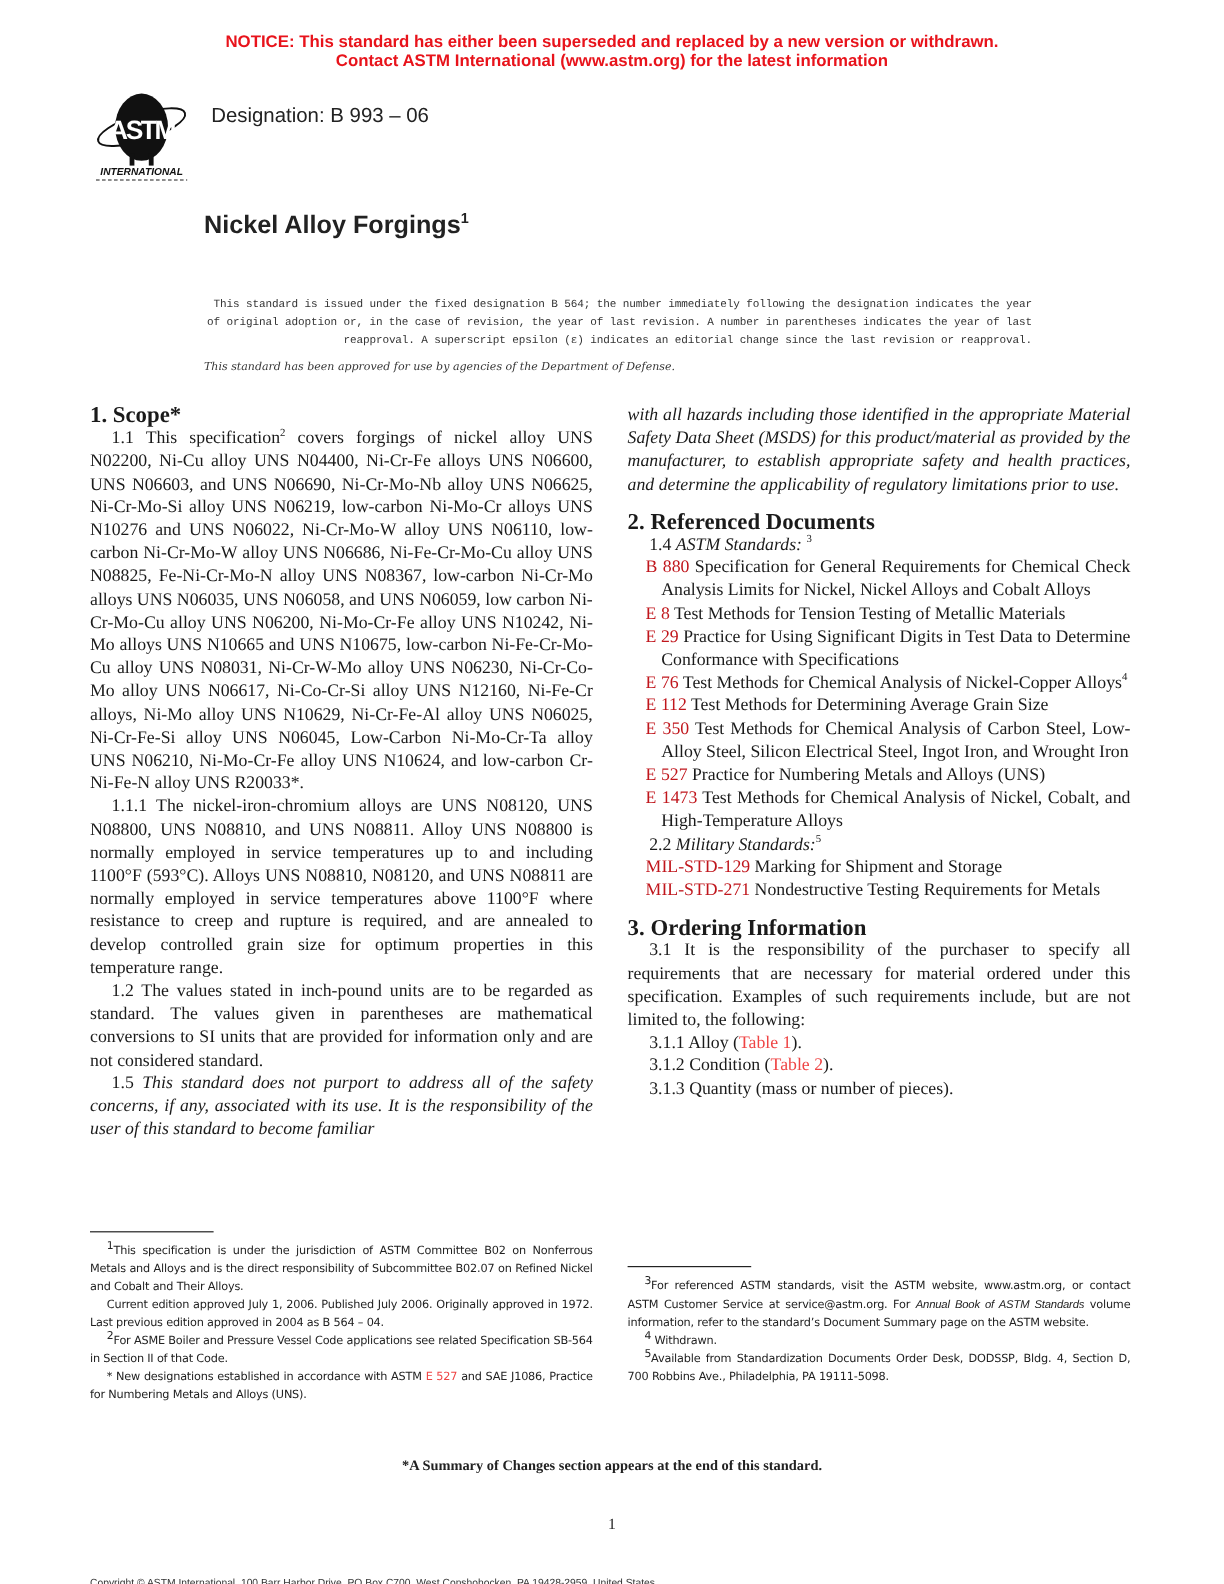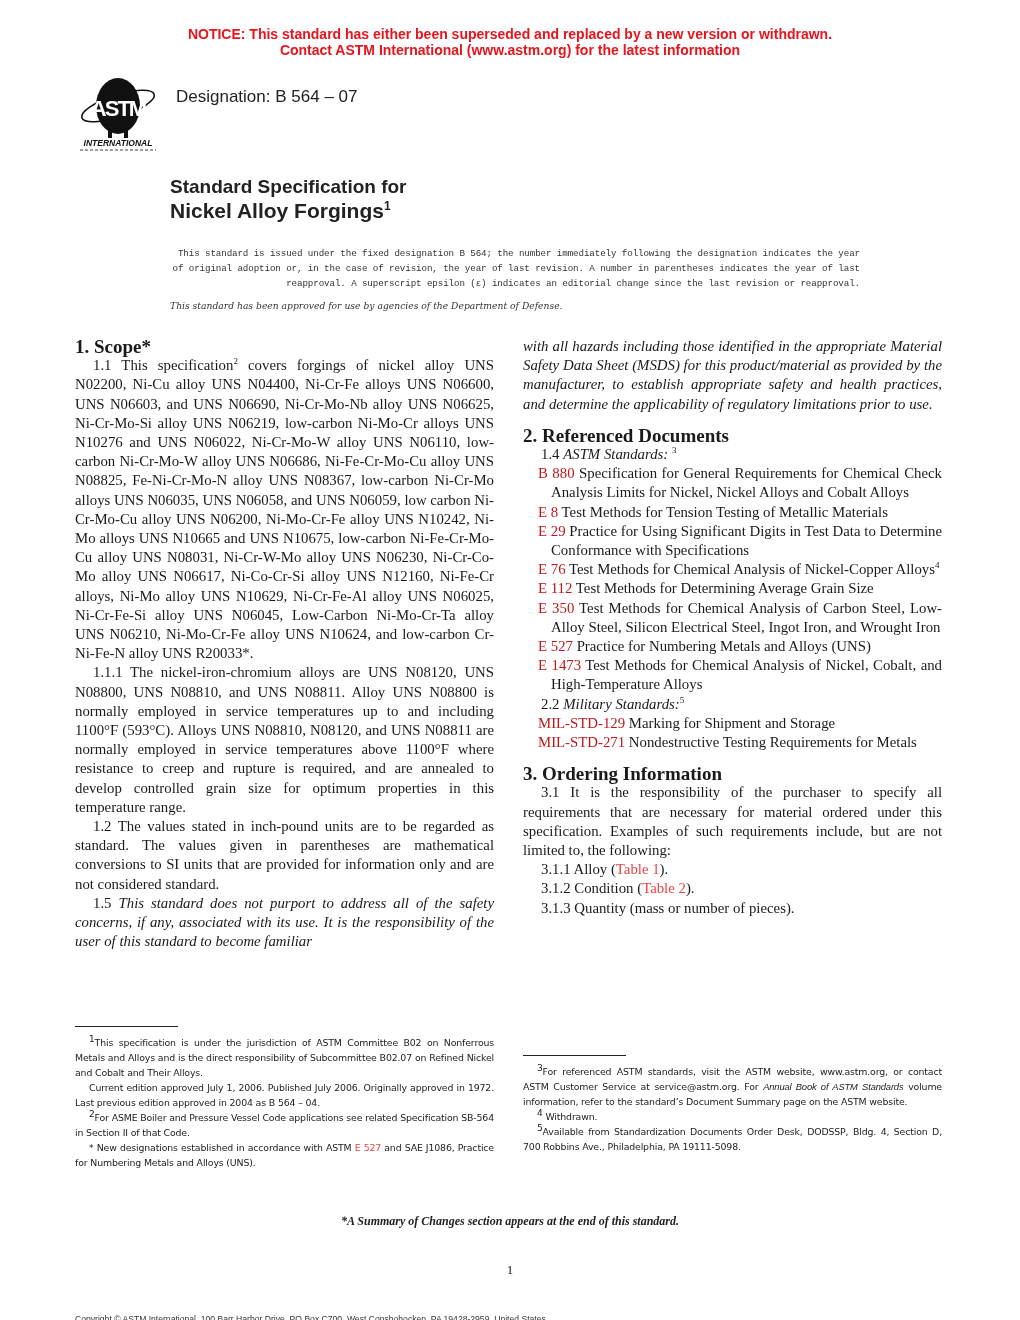--- a/index.html
+++ b/index.html
@@ -39,21 +39,21 @@
   sup { font-size: 9px; line-height: 0; }
 
   .fn-rule { position: absolute; height: 1px; background: #222; width: 103px; }
   .fn { position: absolute; width: 419px; font-family: "DejaVu Sans", sans-serif; font-size: 9.4px;
         line-height: 15px; text-align: justify; color: #222; letter-spacing: -0.15px; }
   .fn p { margin: 0; text-indent: 14px; }
   .fn-left { left: 75px; top: 1035px; }
   .fn-right { left: 523px; top: 1064px; }
 
   .summary { position: absolute; top: 1214px; left: 0; width: 1020px; text-align: center;
-             font-family: "Liberation Serif", serif; font-weight: bold; font-size: 12px; color: #222; font-style: italic; }
+             font-family: "Liberation Serif", serif; font-weight: bold; font-size: 12px; color: #222; }
   .copyright { position: absolute; top: 1292px; left: 75px; font-family: Liberation Sans, sans-serif;
                font-size: 8.6px; color: #333; margin-top: 22px; }
   .pagenum { position: absolute; top: 1262px; left: 0; width: 1020px; text-align: center;
              font-family: "Liberation Serif", serif; font-size: 13px; color: #222; }
 </style>
 </head>
 <body>
 
 <div class="notice">
   <div>NOTICE: This standard has either been superseded and replaced by a new version or withdrawn.</div>
@@ -65,24 +65,23 @@
     <ellipse cx="40" cy="30" rx="38" ry="11" fill="none" stroke="#111" stroke-width="1.6" transform="rotate(-18 40 30)"></ellipse>
     <ellipse cx="40" cy="30" rx="22" ry="28" fill="#111"></ellipse>
     <text x="40" y="40" text-anchor="middle" font-family="Liberation Sans, sans-serif" font-weight="bold" font-size="22" fill="#fff" letter-spacing="-2">ASTM</text>
     <rect x="30" y="52" width="4" height="10" fill="#111"></rect>
     <rect x="46" y="52" width="4" height="10" fill="#111"></rect>
     <text x="40" y="70" text-anchor="middle" font-family="Liberation Sans, sans-serif" font-weight="bold" font-style="italic" font-size="8.5" fill="#111">INTERNATIONAL</text>
     <line x1="2" y1="74" x2="78" y2="74" stroke="#111" stroke-width="0.8" stroke-dasharray="3 2"></line>
   </svg>
 </div>
 
-<div class="designation">Designation: B 564 – 07</div>
+<div class="designation">Designation: B 993 – 06</div>
 
 <div class="title">
-  <span class="l1">Standard Specification for</span>
   <span class="l2"><span>Nickel Alloy Forgings</span><sup>1</sup></span>
 </div>
 
 <div class="issuance">This standard is issued under the fixed designation B 564; the number immediately following the designation indicates the year of original adoption or, in the case of revision, the year of last revision. A number in parentheses indicates the year of last reapproval. A superscript epsilon (ε) indicates an editorial change since the last revision or reapproval.</div>
 <div class="dod">This standard has been approved for use by agencies of the Department of Defense.</div>
 
 <div class="col col-left">
   <p class="sec-h">1.  Scope*</p>
   <p class="ind"><span>1.1  This specification</span><sup>2</sup><span> covers forgings of nickel alloy UNS N02200, Ni-Cu alloy UNS N04400, Ni-Cr-Fe alloys UNS N06600, UNS N06603, and UNS N06690, Ni-Cr-Mo-Nb alloy UNS N06625, Ni-Cr-Mo-Si alloy UNS N06219, low-carbon Ni-Mo-Cr alloys UNS N10276 and UNS N06022, Ni-Cr-Mo-W alloy UNS N06110, low-carbon Ni-Cr-Mo-W alloy UNS N06686, Ni-Fe-Cr-Mo-Cu alloy UNS N08825, Fe-Ni-Cr-Mo-N alloy UNS N08367, low-carbon Ni-Cr-Mo alloys UNS N06035, UNS N06058, and UNS N06059, low carbon Ni-Cr-Mo-Cu alloy UNS N06200, Ni-Mo-Cr-Fe alloy UNS N10242, Ni-Mo alloys UNS N10665 and UNS N10675, low-carbon Ni-Fe-Cr-Mo-Cu alloy UNS N08031, Ni-Cr-W-Mo alloy UNS N06230, Ni-Cr-Co-Mo alloy UNS N06617, Ni-Co-Cr-Si alloy UNS N12160, Ni-Fe-Cr alloys, Ni-Mo alloy UNS N10629, Ni-Cr-Fe-Al alloy UNS N06025, Ni-Cr-Fe-Si alloy UNS N06045, Low-Carbon Ni-Mo-Cr-Ta alloy UNS N06210, Ni-Mo-Cr-Fe alloy UNS N10624, and low-carbon Cr-Ni-Fe-N alloy UNS R20033*.</span></p>
   <p class="ind">1.1.1 The nickel-iron-chromium alloys are UNS N08120, UNS N08800, UNS N08810, and UNS N08811. Alloy UNS N08800 is normally employed in service temperatures up to and including 1100°F (593°C). Alloys UNS N08810, N08120, and UNS N08811 are normally employed in service temperatures above 1100°F where resistance to creep and rupture is required, and are annealed to develop controlled grain size for optimum properties in this temperature range.</p>

